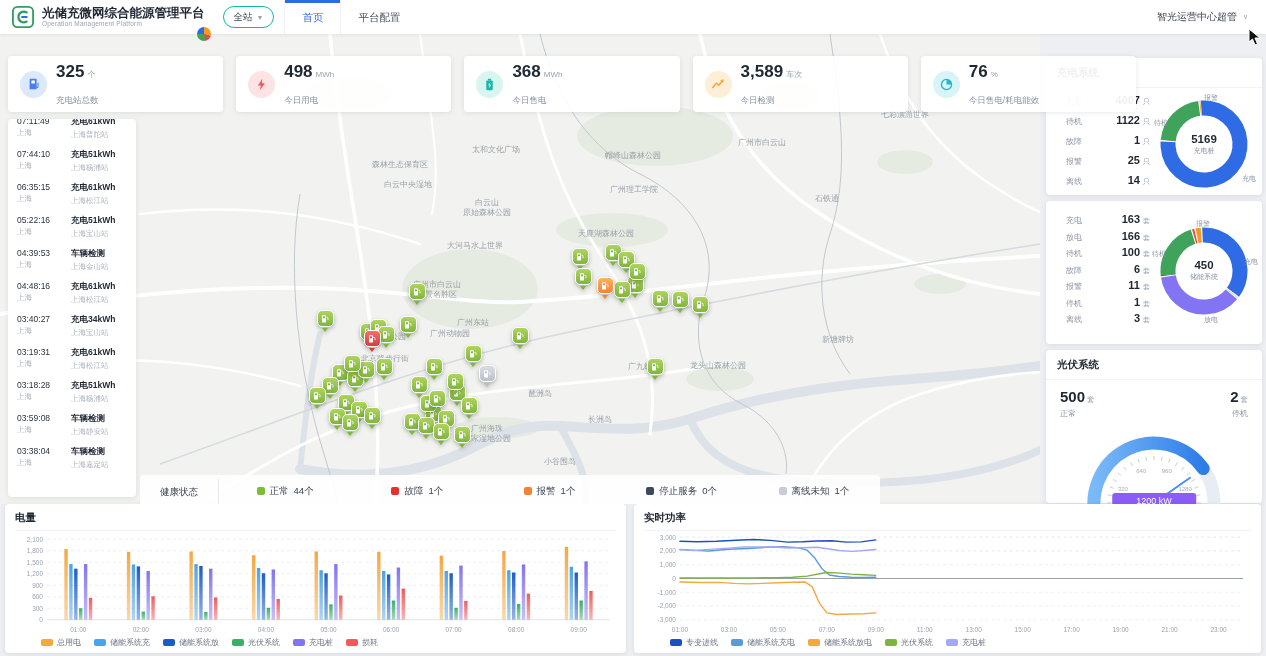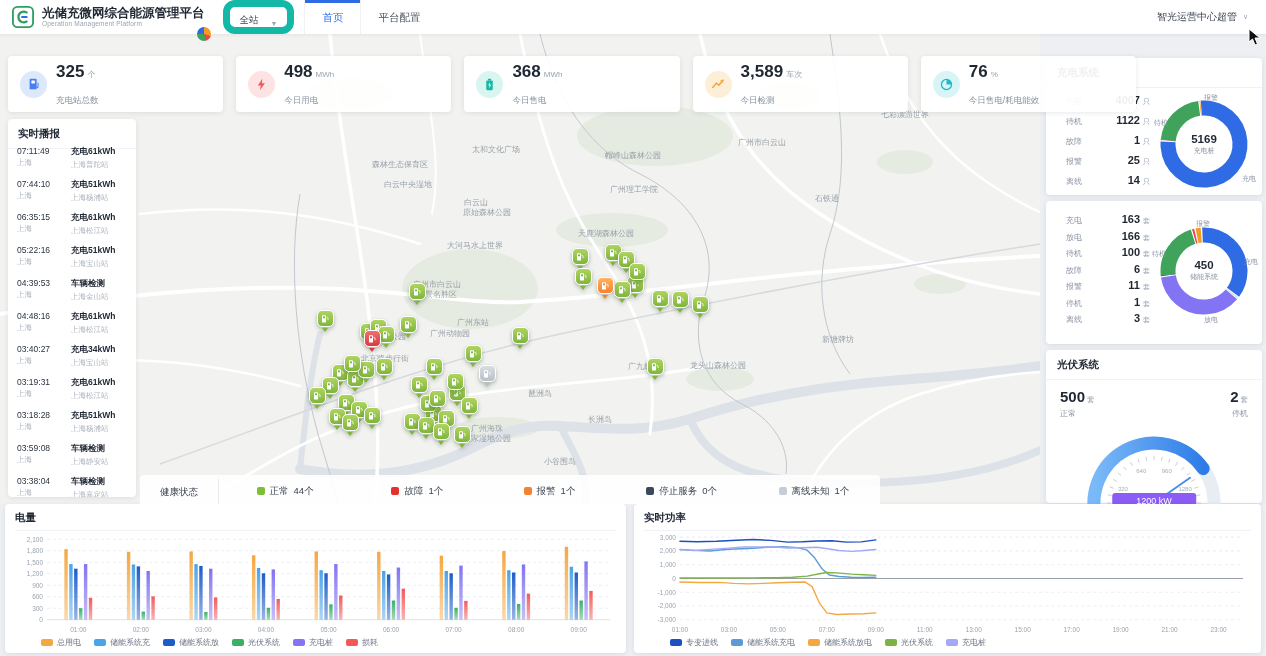--- a/index.html
+++ b/index.html
@@ -5,22 +5,22 @@
   html,body{margin:0;padding:0}
   body{width:1266px;height:656px;position:relative;overflow:hidden;background:#edeff3;
        font-family:"Liberation Sans","DejaVu Sans",sans-serif;color:#1f2733;}
   
   .header{position:absolute;top:0;left:0;width:1266px;height:34px;background:#fff;
           box-shadow:0 1px 3px rgba(30,40,60,.08);display:flex;align-items:center;z-index:60}
   .logo{width:22px;height:22px;margin-left:12px;flex:none}
   .brand{margin-left:8px;line-height:1.1}
   .brand-title{font-size:12.5px;font-weight:bold;color:#1f2733}
   .brand-sub{font-size:6.5px;color:#9aa3af;transform-origin:left;letter-spacing:.2px}
-  .station-select{margin-left:18px;height:20px;border:7px solid #14b8a6;border-radius:12px;
-      display:flex;align-items:flex-end;gap:12px;padding:0 10px;font-size:9.5px;color:#3a4350;background:#fff;cursor:pointer}
+  .station-select{margin-left:18px;height:20px;border:1px solid #14b8a6;border-radius:12px;
+      display:flex;align-items:center;gap:4px;padding:0 10px;font-size:9.5px;color:#3a4350;background:#fff;cursor:pointer}
   .caret{font-size:7px;color:#9aa3af}
   .tabs{display:flex;height:34px;margin-left:10px}
   .tab{padding:0 17px;line-height:34px;font-size:10.5px;color:#4a5260;position:relative;cursor:pointer}
   .tab.active{color:#2f6be4;border-left:1px solid #f0f2f5;border-right:1px solid #f0f2f5}
   .tab.active::before{content:'';position:absolute;top:0;left:0;right:0;height:3px;background:#2f6be4}
   .header-right{margin-left:auto;margin-right:18px;font-size:10px;color:#3a4350;display:flex;align-items:center;gap:6px;cursor:pointer}
   .blob{position:absolute;left:197px;top:27px;width:14px;height:14px;border-radius:50%;
         background:conic-gradient(#f59a23 0 30%,#e5484d 30% 45%,#3fa35b 45% 75%,#2f6be4 75% 100%);z-index:70}
   
   .main{position:absolute;top:34px;left:0;width:1266px;height:470px}
@@ -182,21 +182,21 @@
         <path d="M830,0 C840,70 850,140 830,200 C815,245 820,300 850,340"></path>
       </g>
     </svg>
     <div id="map-labels">
         <span class="map-label" style="left: 905px; top: 80px;">七彩漂游世界</span>
         <span class="map-label" style="left: 400px; top: 130px;">森林生态保育区</span>
         <span class="map-label" style="left: 408px; top: 150px;">白云中央湿地</span>
         <span class="map-label" style="left: 496px; top: 115px;">太和文化广场</span>
         <span class="map-label" style="left: 633px; top: 121px;">帽峰山森林公园</span>
         <span class="map-label" style="left: 762px; top: 108px;">广州市白云山</span>
-        <span class="map-label" style="left: 476px; top: 168px; text-align: center;">白云山</span>
+        <span class="map-label" style="left: 487px; top: 168px; text-align: center;">白云山</span>
         <span class="map-label" style="left: 487px; top: 178px;">原始森林公园</span>
         <span class="map-label" style="left: 634px; top: 155px;">广州理工学院</span>
         <span class="map-label" style="left: 606px; top: 199px;">天鹿湖森林公园</span>
         <span class="map-label" style="left: 475px; top: 211px;">大河马水上世界</span>
         <span class="map-label" style="left: 827px; top: 164px;">石铁通</span>
         <span class="map-label" style="left: 437px; top: 250px;">广州市白云山</span>
         <span class="map-label" style="left: 437px; top: 260px;">风景名胜区</span>
         <span class="map-label" style="left: 473px; top: 288px;">广州东站</span>
         <span class="map-label" style="left: 450px; top: 299px;">广州动物园</span>
         <span class="map-label" style="left: 390px; top: 302px;">越秀公园</span>
@@ -632,21 +632,20 @@
           </svg>
       </div>
       <div class="kpi-body">
           <div class="kpi-value"><span>76</span><span class="kpi-unit">%</span></div>
       <div class="kpi-label">今日售电/耗电能效</div>
         </div>
     </div>
   </div>
 
   <div class="broadcast">
-    <div class="broadcast-title">实时播报</div>
     <div class="broadcast-list" id="broadcast-list">
         <div class="bc-row">
           <div>
             <div class="bc-time">07:11:49</div>
             <div class="bc-city">上海</div>
           </div>
           <div class="bc-right">
             <div class="bc-event">充电61kWh</div>
             <div class="bc-station">上海普陀站</div>
           </div>

